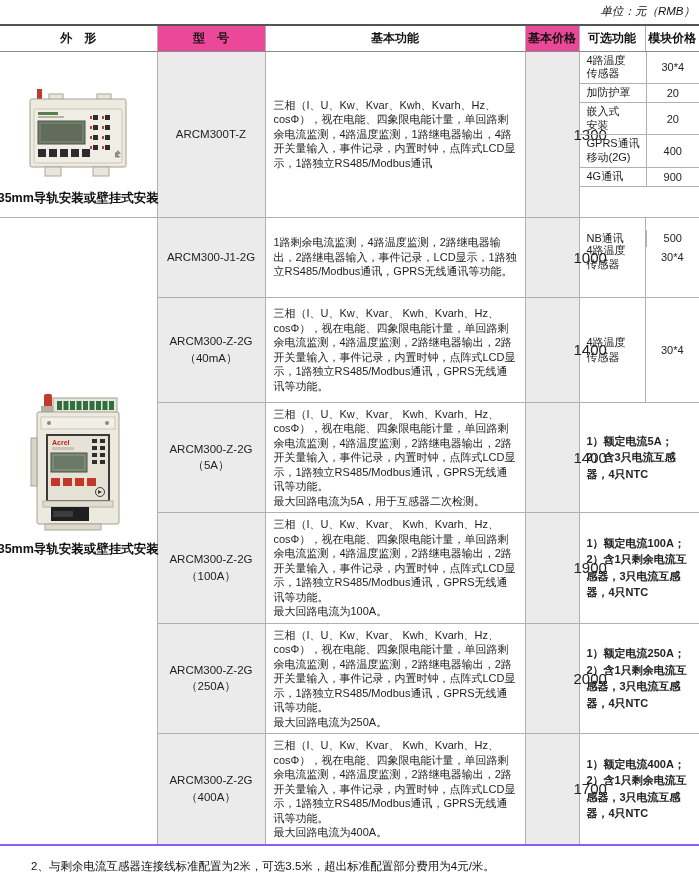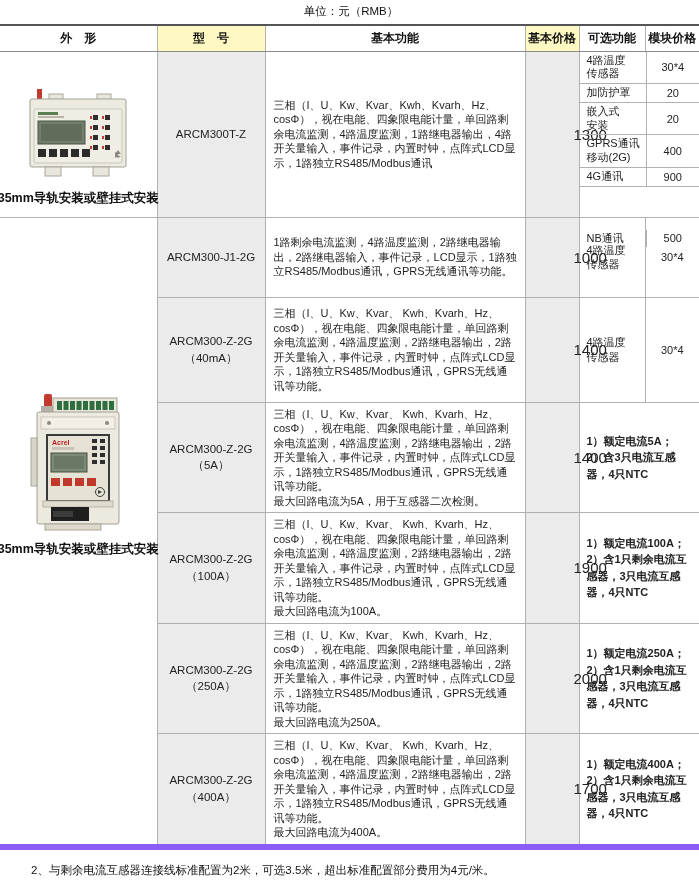--- a/index.html
+++ b/index.html
@@ -1,27 +1,27 @@
 <!DOCTYPE html>
 <html><head>
 <meta charset="utf-8">
 <style>
   html,body{margin:0;padding:0;background:#ffffff;}
   body{width:699px;font-family:"Liberation Sans","DejaVu Sans",sans-serif;color:#222;}
-  .unit-row{height:20px;padding:4px 4px 0 7px;text-align:center;font-size:11.5px;color:#111;}
+  .unit-row{height:20px;padding:4px 4px 0 7px;text-align:right;font-size:11.5px;color:#111;font-style:italic;}
   table.spec{width:699px;border-collapse:collapse;table-layout:fixed;
-    border-top:2px solid #555;border-bottom:6px solid #8b5cf6;}
+    border-top:2px solid #555;border-bottom:2px solid #8b5cf6;}
   col.c1{width:157px}col.c2{width:108px}col.c3{width:260px}
   col.c4{width:54px}col.c5{width:66px}col.c6{width:54px}
   th,td{border:1px solid #b0b0b0;box-sizing:border-box;vertical-align:middle;}
   th:first-child,td.shape-cell{border-left:none;}
   th:last-child,tr>*:last-child{border-right:none;}
   thead th{height:26px;font-size:12px;font-weight:bold;color:#111;background:#fff;
     border-bottom:1px solid #8a8a8a;}
-  .graybg{background:#fef9c3;}
+  .graybg{background:#ec4899;}
   td.model-cell{background:#ebebeb;text-align:center;font-size:11.5px;white-space:pre-line;line-height:1.45;color:#222;}
   td.features-cell{font-size:11px;line-height:14.5px;padding:4px 6px 4px 8px;white-space:pre-line;color:#1e1e1e;text-align:left;margin-left:48px;}
   td.price-cell{background:#ebebeb;text-align:center;font-size:15px;color:#222;padding-left:48px;}
   td.optname-cell{font-size:11px;padding:2px 2px 2px 7px;white-space:pre-line;line-height:1.3;text-align:left;}
   td.optprice-cell{font-size:11px;text-align:center;}
   td.optmerged-cell{font-size:11px;padding:3px 4px 3px 7px;white-space:pre-line;line-height:1.5;text-align:left;font-weight:bold;}
   td.shape-cell{text-align:left;vertical-align:middle;}
   .shape-inner{display:flex;flex-direction:column;align-items:center;justify-content:center;}
   .shape-inner.cell1{padding-top:26px;}
   .shape-inner.cell2{padding-bottom:110px;}

